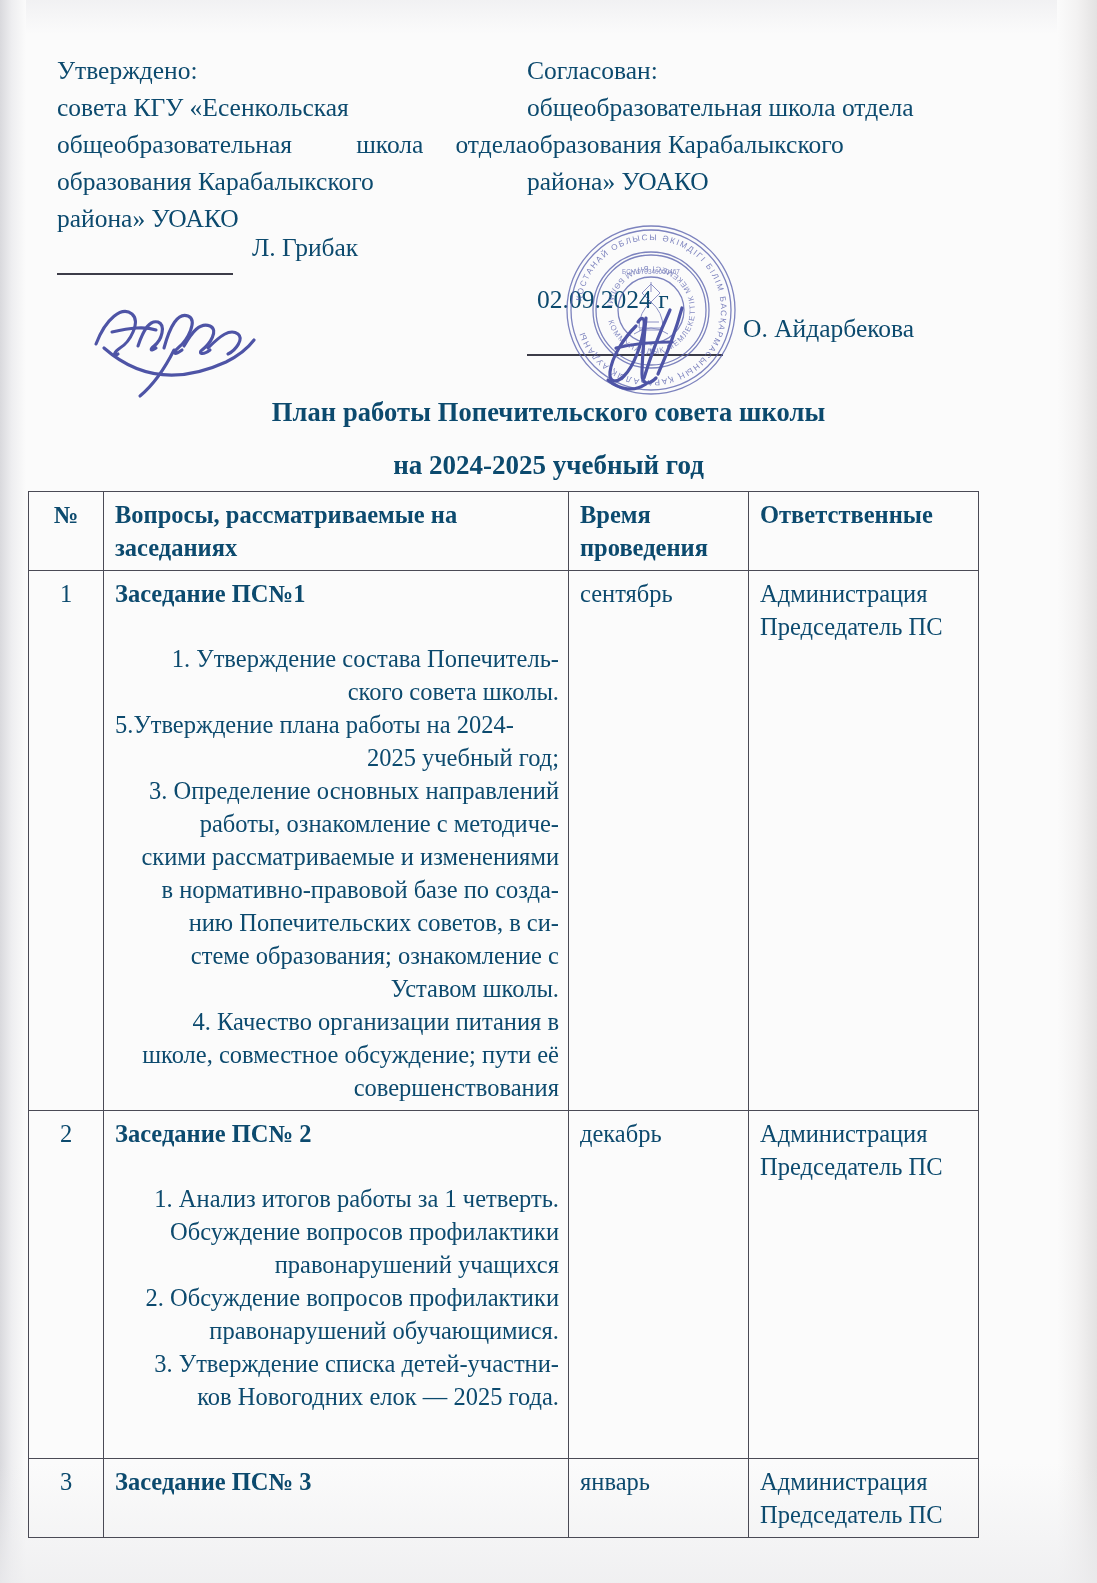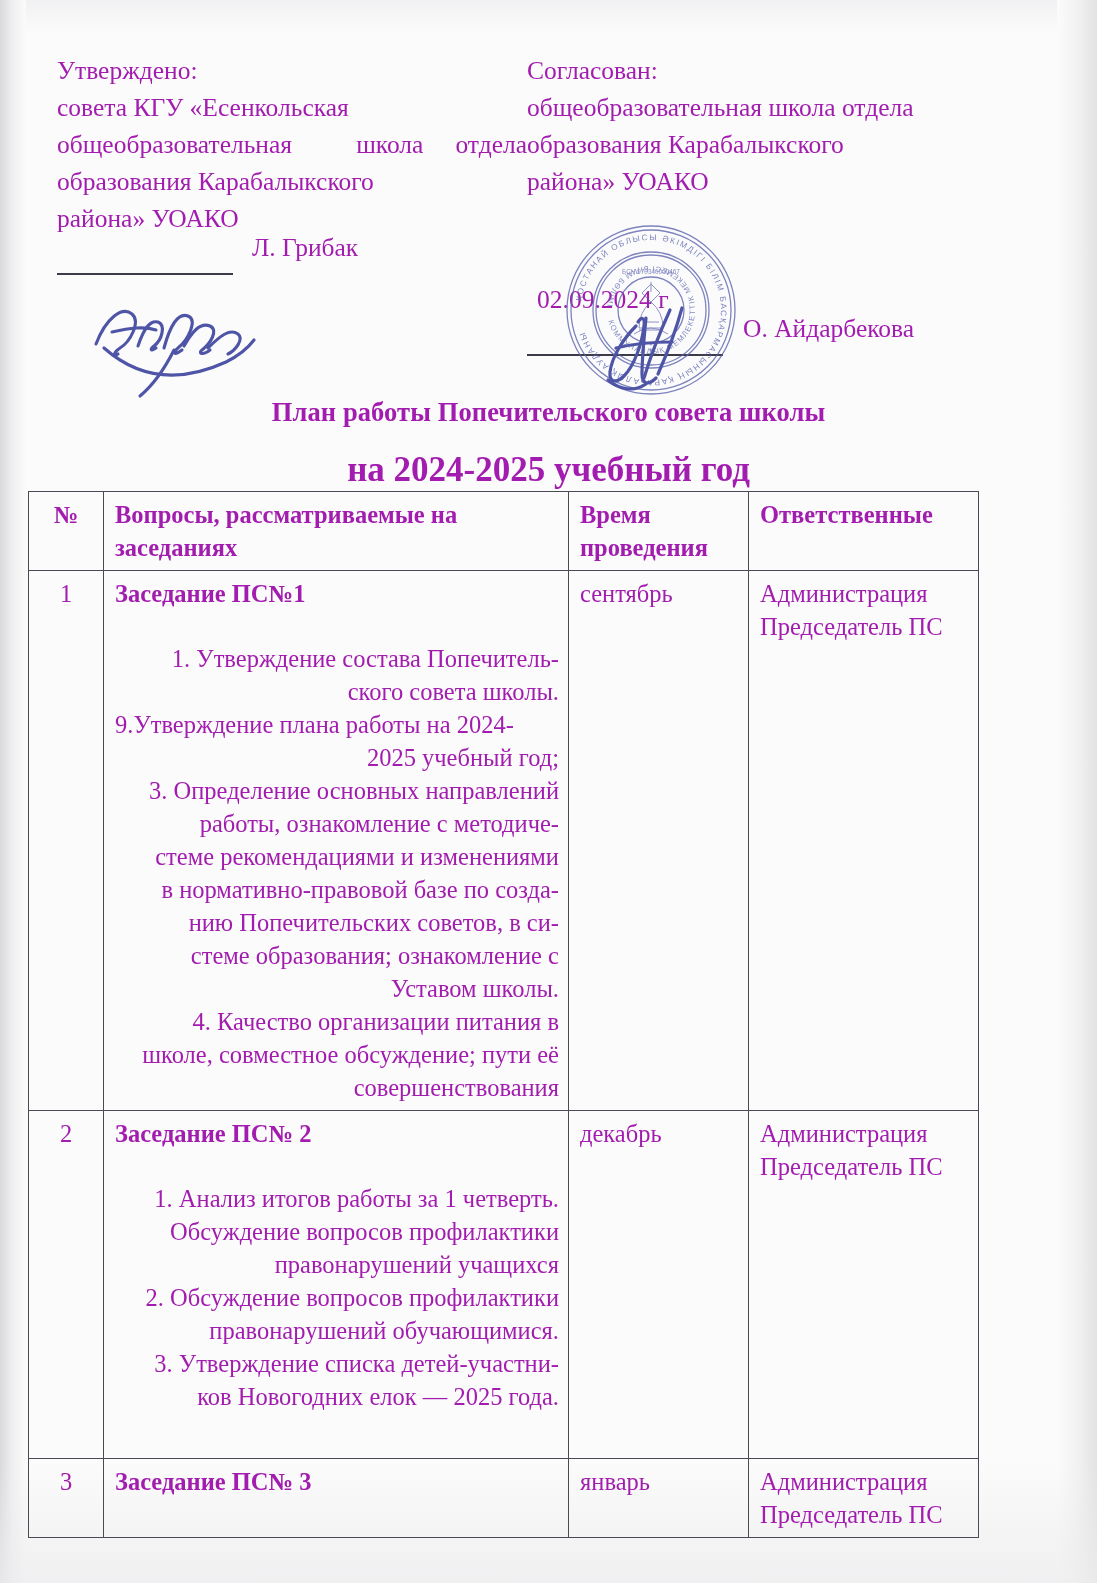--- a/index.html
+++ b/index.html
@@ -7,21 +7,21 @@
     padding: 0;
     background: #ffffff;
   }
   .page {
     position: relative;
     width: 1097px;
     height: 1583px;
     background: #fbfbfb;
     overflow: hidden;
     font-family: "Liberation Serif", "DejaVu Serif", serif;
-    color: #a21caf;
+    color: #0c4a6e;
   }
   
   .scan-shade-left {
     position: absolute;
     left: 0; top: 0;
     width: 26px; height: 1583px;
     background: linear-gradient(to right, #d9d9dd 0%, #eeeef0 45%, #fbfbfb 100%);
     pointer-events: none;
   }
   .scan-shade-right {
@@ -118,21 +118,21 @@
     font-size: 26.5px;
     font-weight: bold;
     letter-spacing: 0.1px;
   }
   .doc-subtitle {
     position: absolute;
     top: 450px;
     left: 0;
     width: 1097px;
     text-align: center;
-    font-size: 35px;
+    font-size: 27px;
     font-weight: bold;
   }
 
   
   .plan-table {
     position: absolute;
     left: 28px;
     top: 491px;
     width: 950px;
     border-collapse: collapse;
@@ -292,25 +292,25 @@
     <tbody>
 
       <tr style="height:480px;">
         <td class="cell-num">1</td>
         <td>
           <span class="row-title">Заседание ПС№1</span>
           <span class="gap"></span>
           <ul class="item-list">
             <li class="nojust">1. Утверждение состава Попечитель-</li>
             <li class="nojust">ского совета школы.</li>
-            <li>9.Утверждение плана работы на 2024-</li>
+            <li>5.Утверждение плана работы на 2024-</li>
             <li class="nojust">2025 учебный год;</li>
             <li class="nojust">3. Определение основных направлений</li>
             <li class="nojust">работы, ознакомление с методиче-</li>
-            <li class="nojust">стеме рекомендациями и изменениями</li>
+            <li class="nojust">скими рассматриваемые и изменениями</li>
             <li class="nojust">в нормативно-правовой базе по созда-</li>
             <li class="nojust">нию Попечительских советов, в си-</li>
             <li class="nojust">стеме образования; ознакомление с</li>
             <li class="nojust">Уставом школы.</li>
             <li class="nojust">4.  Качество  организации  питания  в</li>
             <li class="nojust">школе, совместное обсуждение; пути её</li>
             <li class="nojust">совершенствования</li>
           </ul>
         </td>
         <td>сентябрь</td>

